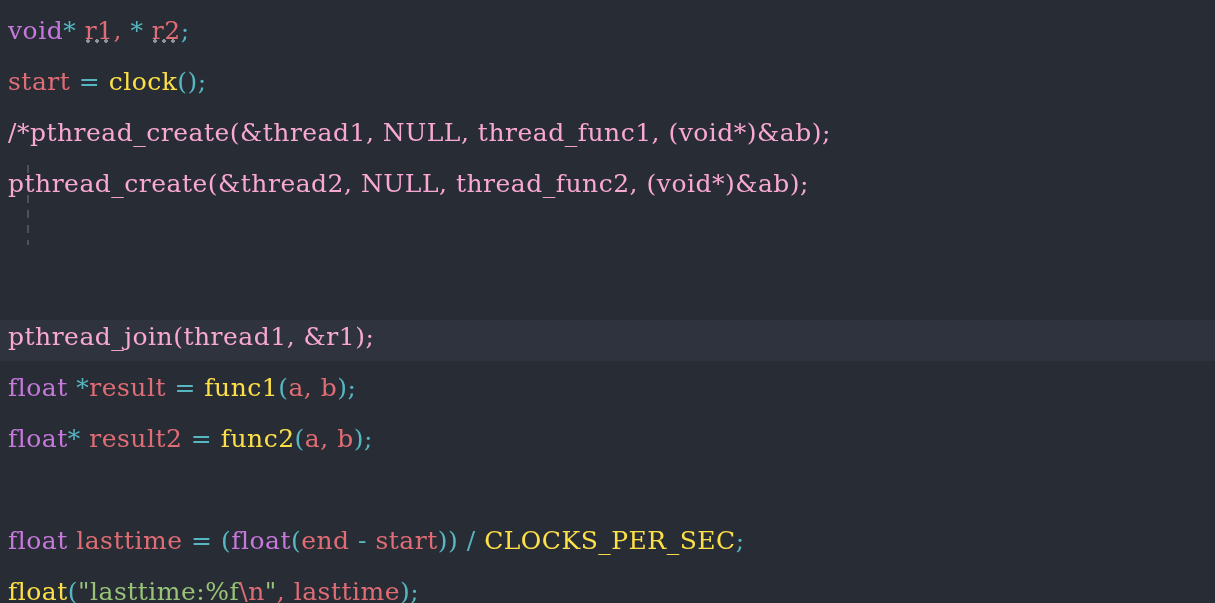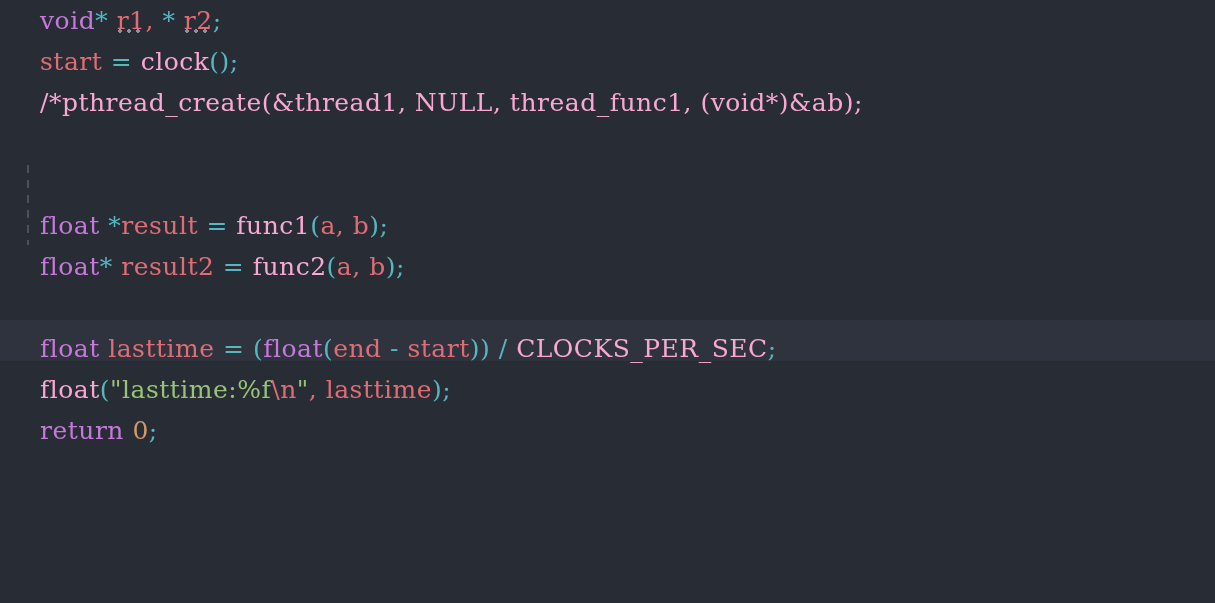--- a/index.html
+++ b/index.html
@@ -49,29 +49,30 @@
     position: relative;
     z-index: 2;
     padding: 0;
     margin: 0;
   }
 
   .code-line {
     height: 41px;
     line-height: 41px;
     white-space: pre;
-    padding-left: 40px;
+    padding-left: 8px;
     box-sizing: border-box;
+    margin-top: 10px;
   }
 
   
   .t-kw       { color: #c678dd; }  
   .t-op       { color: #56b6c2; }  
   .t-var      { color: #e06c75; }  
-  .t-fn       { color: #f9a8d4; }  
+  .t-fn       { color: #fde047; }  
   .t-str      { color: #98c379; }  
   .t-esc      { color: #e06c75; }  
   .t-num      { color: #d19a66; }  
   .t-comment  { color: #f9a8d4; }  
 
   
   .t-warn {
     position: relative;
     color: #e06c75;
   }
@@ -97,25 +98,27 @@
   <div class="indent-guide" style="left:27px; top:165px; height:80px;"></div>
 
   <div class="code-lines">
 
     <div class="code-line"><span class="t-kw">void</span><span class="t-op">*</span><span> </span><span class="t-warn">r1</span><span class="t-var">,</span><span> </span><span class="t-op">*</span><span> </span><span class="t-warn">r2</span><span class="t-op">;</span></div>
 
     <div class="code-line"><span class="t-var">start</span><span> </span><span class="t-op">=</span><span> </span><span class="t-fn">clock</span><span class="t-op">()</span><span class="t-op">;</span></div>
 
     <div class="code-line"><span class="t-comment">/*pthread_create(&amp;thread1, NULL, thread_func1, (void*)&amp;ab);</span></div>
 
+    <div class="code-line"><span class="t-comment">pthread_create(&amp;thread2, NULL, thread_func2, (void*)&amp;ab);</span></div>
 
     <div class="code-line"><span class="t-comment"></span></div>
 
     <div class="code-line"><span class="t-comment"></span></div>
 
+    <div class="code-line"><span class="t-comment">pthread_join(thread1, &amp;r1);</span></div>
 
 
     <div class="code-line"><span class="t-kw">float</span><span> </span><span class="t-op">*</span><span class="t-var">result</span><span> </span><span class="t-op">=</span><span> </span><span class="t-fn">func1</span><span class="t-op">(</span><span class="t-var">a</span><span class="t-var">,</span><span> </span><span class="t-var">b</span><span class="t-op">)</span><span class="t-op">;</span></div>
 
     <div class="code-line"><span class="t-kw">float</span><span class="t-op">*</span><span> </span><span class="t-var">result2</span><span> </span><span class="t-op">=</span><span> </span><span class="t-fn">func2</span><span class="t-op">(</span><span class="t-var">a</span><span class="t-var">,</span><span> </span><span class="t-var">b</span><span class="t-op">)</span><span class="t-op">;</span></div>
 
     <div class="code-line"><span></span></div>
 
 
     <div class="code-line"><span class="t-kw">float</span><span> </span><span class="t-var">lasttime</span><span> </span><span class="t-op">=</span><span> </span><span class="t-op">(</span><span class="t-kw">float</span><span class="t-op">(</span><span class="t-var">end</span><span> </span><span class="t-op">-</span><span> </span><span class="t-var">start</span><span class="t-op">)</span><span class="t-op">)</span><span> </span><span class="t-op">/</span><span> </span><span class="t-fn">CLOCKS_PER_SEC</span><span class="t-op">;</span></div>

